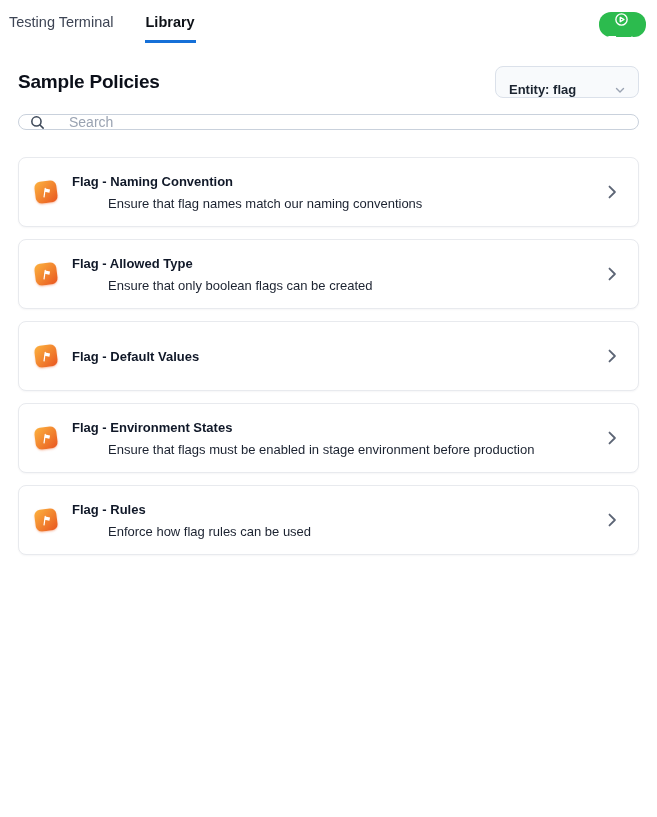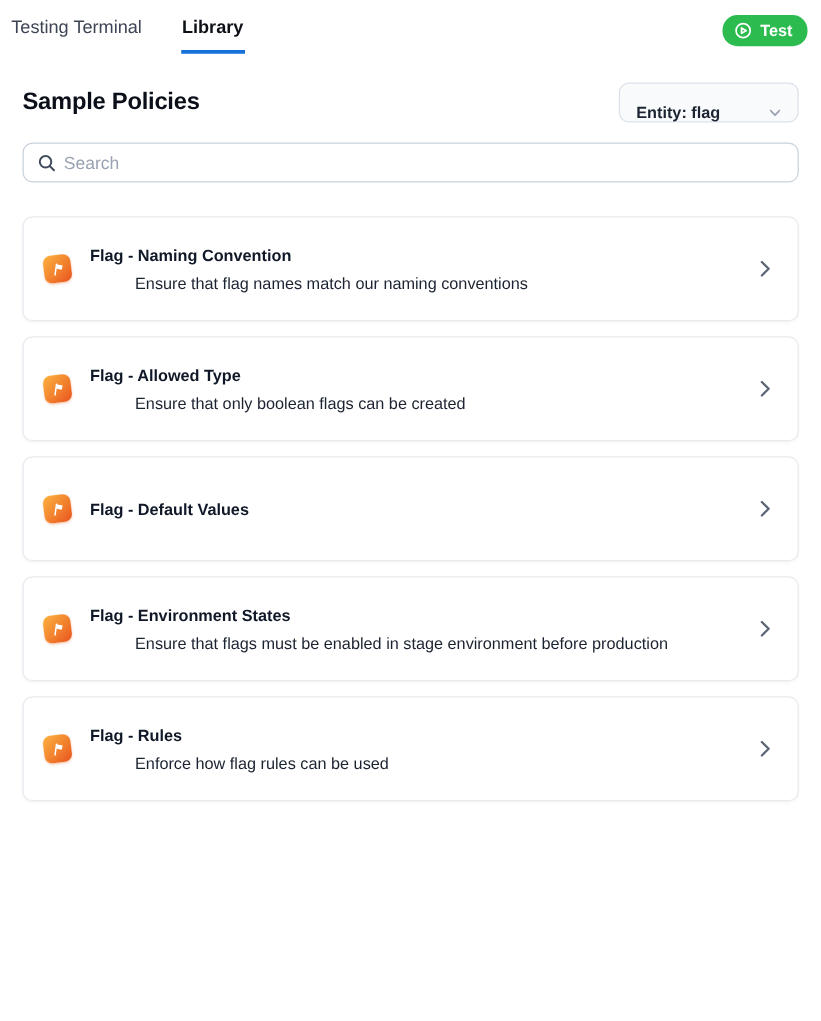--- a/index.html
+++ b/index.html
@@ -28,20 +28,21 @@
 
   .test-btn {
     margin-left: auto;
     display: inline-flex; align-items: center; gap: 6px;
     background: #2cbb4e; color: #ffffff;
     border: none; border-radius: 12px;
     height: 25px; padding: 0 12px 0 9px;
     font-family: "Liberation Sans", sans-serif;
     font-size: 13px; font-weight: 700;
     cursor: pointer;
+    flex-direction: column;
   }
   .test-btn svg { display: block; }
 
   
   .main { padding: 0 18px; }
   .title-row {
     display: flex; align-items: center; justify-content: space-between;
     margin-top: 20px;
   }
   .page-title { font-size: 19px; font-weight: 700; color: #0b0f19; letter-spacing: -0.2px; }
@@ -51,38 +52,38 @@
     min-width: 144px; height: 32px; padding: 0 11px 0 13px;
     background: #f8fafc; border: 1px solid #dbe1ea; border-radius: 8px;
     font-size: 13px; font-weight: 600; color: #1b2430;
     cursor: pointer; gap: 24px;
   }
   .entity-select svg { display: block; }
 
   
   .search-box {
     margin-top: 16px;
-    display: flex; align-items: center; gap: 5px;
-    height: 32px; padding: 0 10px;
+    display: flex; align-items: center; gap: 23px;
+    height: 16px; padding: 0 10px;
     border: 1px solid #c9d1dc; border-radius: 8px;
     background: #ffffff;
   }
   .search-box svg { flex: 0 0 auto; display: block; }
   .search-box input {
     flex: 1; border: none; outline: none; background: transparent;
     font-family: "Liberation Sans", sans-serif;
     font-size: 14px; color: #1b2430;
   }
   .search-box input::placeholder { color: #9aa3b2; }
 
   
   .list { margin-top: 27px; }
   .card {
     display: flex; align-items: center;
-    height: 84px; padding: 0 16px; margin-bottom: 12px;
+    height: 70px; padding: 0 16px; margin-bottom: 12px;
     background: #ffffff;
     border: 1px solid #e8eaee; border-radius: 8px;
     box-shadow: 0 1px 2px rgba(16,24,40,0.04);
     cursor: pointer;
   }
   .flag-badge {
     width: 22px; height: 22px; flex: 0 0 auto;
     border-radius: 6px;
     background: linear-gradient(140deg, #fcb23f 0%, #f1812e 55%, #e9541f 100%);
     transform: rotate(-7deg);

